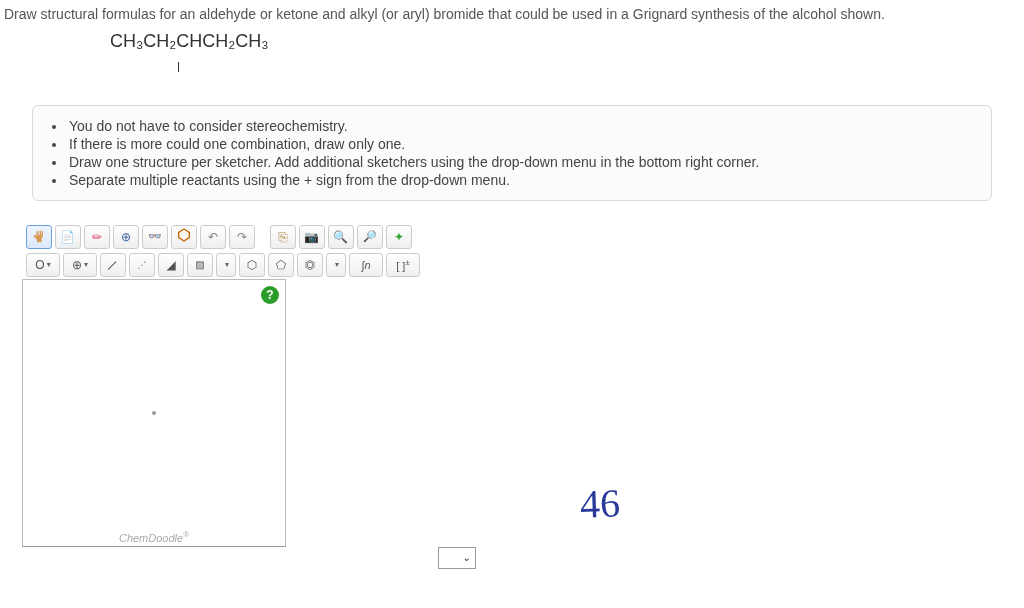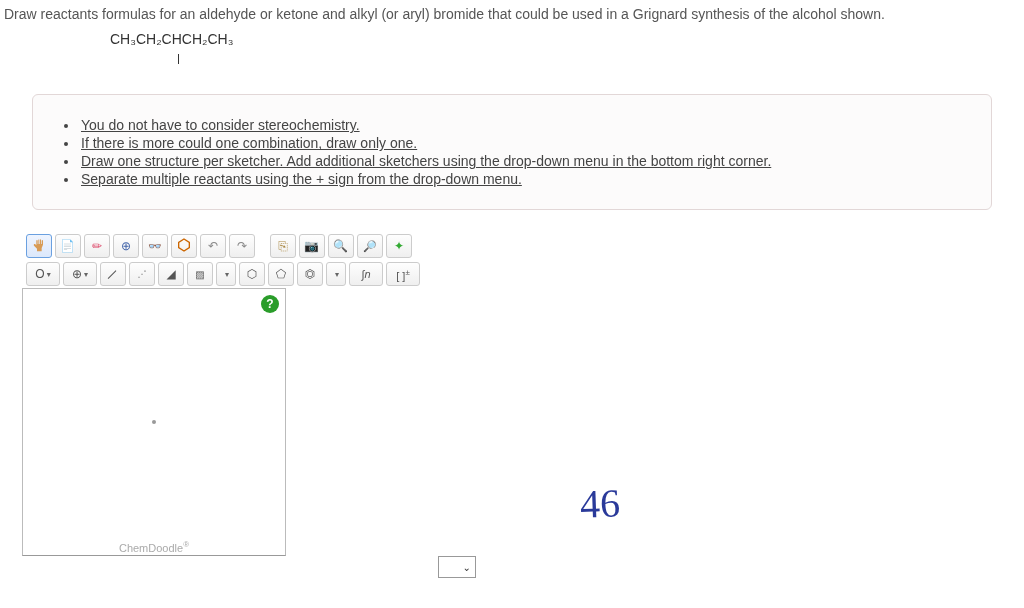--- a/index.html
+++ b/index.html
@@ -13,38 +13,38 @@
       position: relative;
       overflow: hidden;
     }
     .prompt {
       padding: 6px 10px 0 4px;
       color: #555;
       font-size: 14px;
     }
     .formula {
       padding: 8px 0 0 110px;
-      font-size: 14px;
+      font-size: 18px;
       line-height: 1.3;
       font-family: Arial, sans-serif;
     }
     .formula .pipe { display:inline-block; border-left: 1px solid #333; height: 10px; margin-left: 68px; margin-bottom:-2px;}
     .formula .oh { padding-left: 58px; }
     .instructions {
       margin: 28px 16px 0 32px;
       width: 1075px;
       max-width: 960px;
       border: 1px solid #e2d7d7;
       border-radius: 6px;
       background: #fcfbfb;
       padding: 10px 14px 10px 34px;
       font-size: 14px;
       color: #444;
     }
-    .instructions ul { list-style: disc; margin:12px; padding:0;text-decoration:underline; }
+    .instructions ul { list-style: disc; margin:0; padding:0; }
     .instructions ul li { margin: 2px 0; padding-left:2px;}
     .sketcher-wrap {
       margin: 22px 0 0 8px;
       position: relative;
     }
     .toolbar-row {
       display: flex;
       align-items: center;
       gap: 2px;
       padding: 2px 4px;
@@ -94,20 +94,21 @@
       border-radius:50%;
       background:#999;
       transform: translate(-50%,-50%);
     }
     .chemdoodle-label {
       position:absolute;
       bottom:2px; left:50%;
       transform:translateX(-50%);
       font-size:11px;
       color:#aaa;
+      font-style:italic;
     }
     .chemdoodle-label sup{ font-size:8px;}
     .dropdown-under {
       position: absolute;
       left: 430px;
       top: 324px;
       width: 38px;
       height: 22px;
       border: 1px solid #999;
       background:#fff;
@@ -124,21 +125,21 @@
       font-family: "Comic Sans MS", cursive;
       font-size: 40px;
       color: #2a3a9a;
       transform: rotate(-2deg);
     }
     svg.icon { width:16px; height:16px; }
   </style>
 </head>
 <body>
 
-<div class="prompt">Draw reactants formulas for an aldehyde or ketone and alkyl (or aryl) bromide that could be used in a Grignard synthesis of the alcohol shown.</div>
+<div class="prompt">Draw structural formulas for an aldehyde or ketone and alkyl (or aryl) bromide that could be used in a Grignard synthesis of the alcohol shown.</div>
 
 <div class="formula">
   <div>CH₃CH₂CHCH₂CH₃</div>
   <div class="pipe"></div>
 </div>
 
 <div class="instructions">
   <ul>
     <li>You do not have to consider stereochemistry.</li>
     <li>If there is more could one combination, draw only one.</li>

